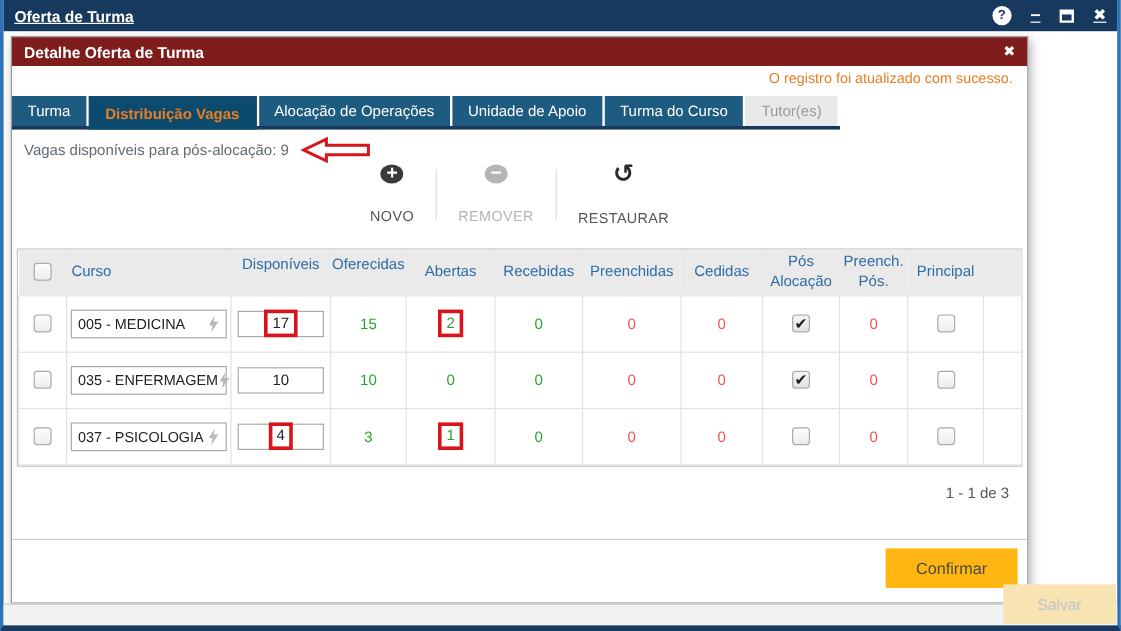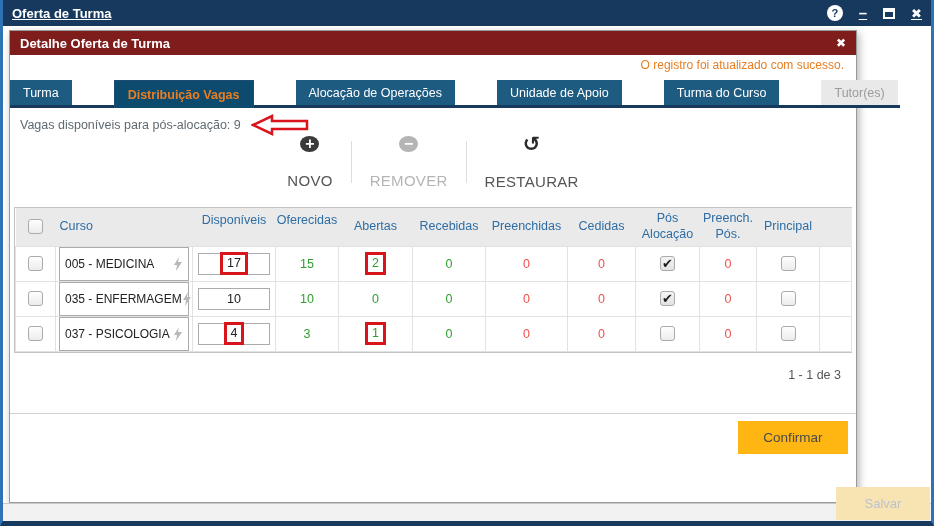--- a/index.html
+++ b/index.html
@@ -59,21 +59,20 @@
   .modal-close { margin-left: auto; font-size: 12px; font-weight: bold; cursor: pointer; }
   .success-msg {
     text-align: right; color: #e87e22; font-size: 12px;
     padding: 3px 12px 0 0; height: 19px;
   }
   
   .tab-bar {
     display: inline-flex; align-items: flex-start;
     margin: 6px 0 0 0;
     border-bottom: 3px solid #17395e;
-    gap: 40px;
   }
   .tab {
     height: 25px; padding: 0 13px; margin-right: 2px;
     background: #1e5b80; color: #fff;
     font-size: 12.5px; display: flex; align-items: center;
     cursor: pointer; white-space: nowrap;
   }
   .tab.active {
     background: #0c4a6e; color: #e87e22;
     border: 1px solid #1d4c72; border-bottom: none;
@@ -97,21 +96,21 @@
   }
   .tb-btn.disabled { cursor: default; }
   .tb-sep { width: 1px; background: #ddd; margin: 3px 4px; }
   .tb-ic-circle {
     width: 19px; height: 19px; border-radius: 50%;
     background: #3a3a3a; color: #fff; font-size: 16px; font-weight: bold;
     display: flex; align-items: center; justify-content: center; line-height: 1;
   }
   .tb-btn.disabled .tb-ic-circle { background: #b5b5b5; }
   .tb-ic-restore { font-size: 21px; font-weight: bold; color: #2b2b2b; line-height: 19px; height: 19px; }
-  .tb-lb { font-size: 15px; color: #555; margin-top: 20px; letter-spacing: .3px; }
+  .tb-lb { font-size: 12px; color: #555; margin-top: 20px; letter-spacing: .3px; }
   .tb-btn.disabled .tb-lb { color: #b5b5b5; }
   
   .grid-wrap { margin: 21px 4px 0 4px; border: 1px solid #c4c4c4; }
   table.grid { border-collapse: collapse; table-layout: fixed; width: 100%; font-size: 12.5px; }
   .grid th {
     background: #eaeaea; color: #2e6da4; font-weight: normal;
     height: 38px; text-align: center; vertical-align: middle;
     border: none; line-height: 1.25;
   }
   .grid th.va-top { vertical-align: top; padding-top: 5px; }
@@ -130,22 +129,22 @@
   .v-red { color: #f0504d; }
   .cb {
     display: inline-block; width: 15px; height: 15px;
     border: 1px solid #ababab; border-radius: 3px;
     background: linear-gradient(#fefefe, #ececec);
     font-size: 13px; line-height: 14px; color: #1c1c1c; text-align: center;
     vertical-align: middle; cursor: pointer;
   }
   .cb.checked { background: linear-gradient(#f4f4f4, #e2e2e2); }
   .curso-box {
-    height: 34px; border: 1px solid #ababab; background: #fff;
-    display: flex; align-items: center; margin: 0 3px;
+    height: 24px; border: 1px solid #ababab; background: #fff;
+    display: flex; align-items: center; margin: 11px 3px;
     padding: 0 5px; font-size: 12px; color: #222; white-space: nowrap;
   }
   .bolt { margin-left: auto; flex: 0 0 auto; }
   .num-input {
     width: 72px; height: 22px; border: 1px solid #ababab; background: #fff;
     display: flex; align-items: center; justify-content: center; margin: 0 auto;
     color: #222;
   }
   .mark {
     display: inline-block; border: 3px solid #d9151c;

